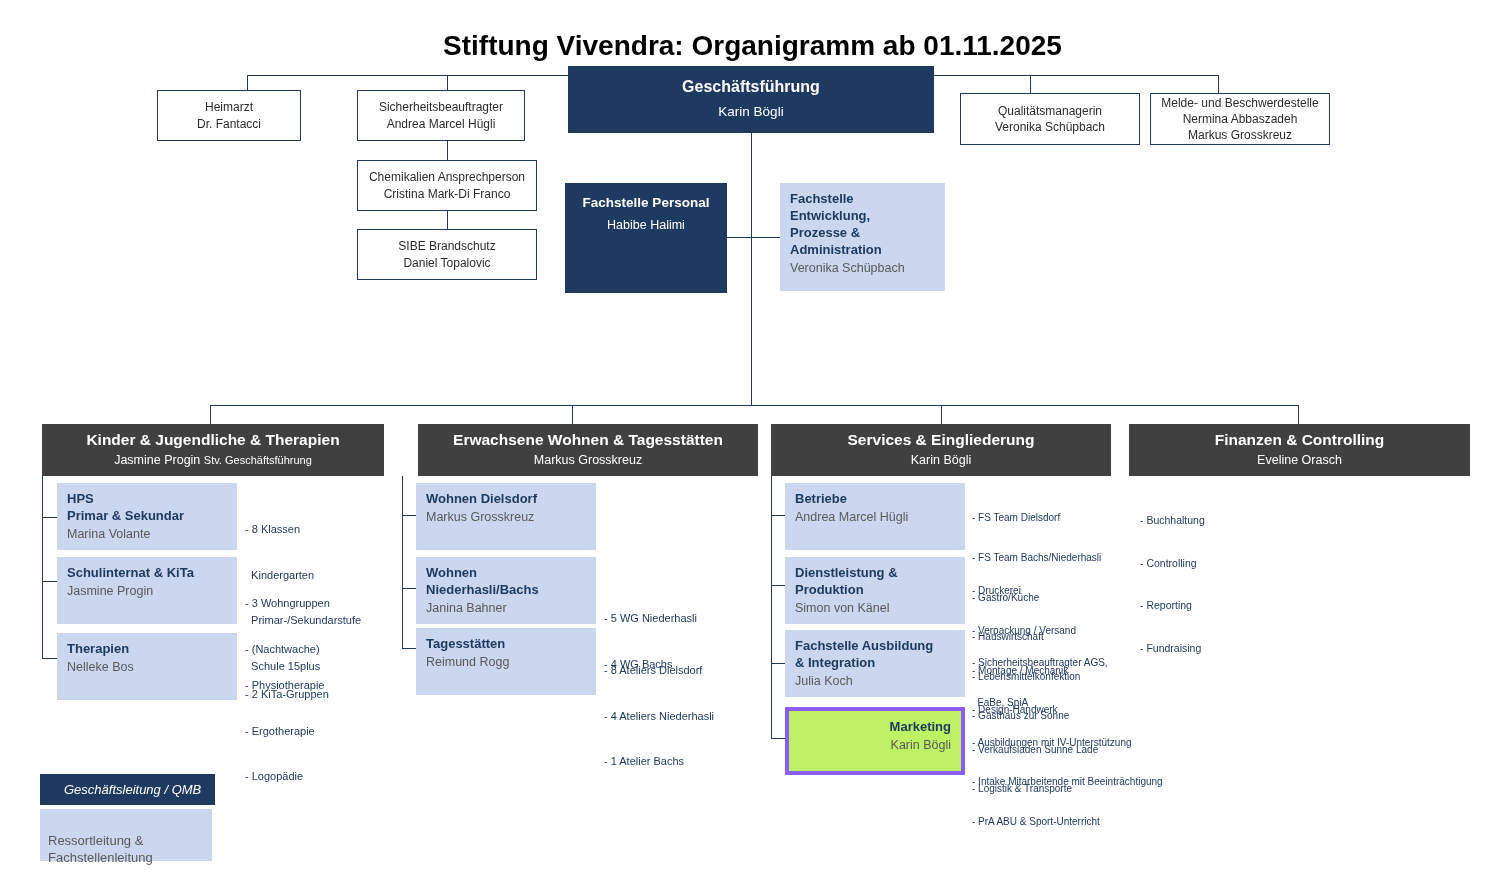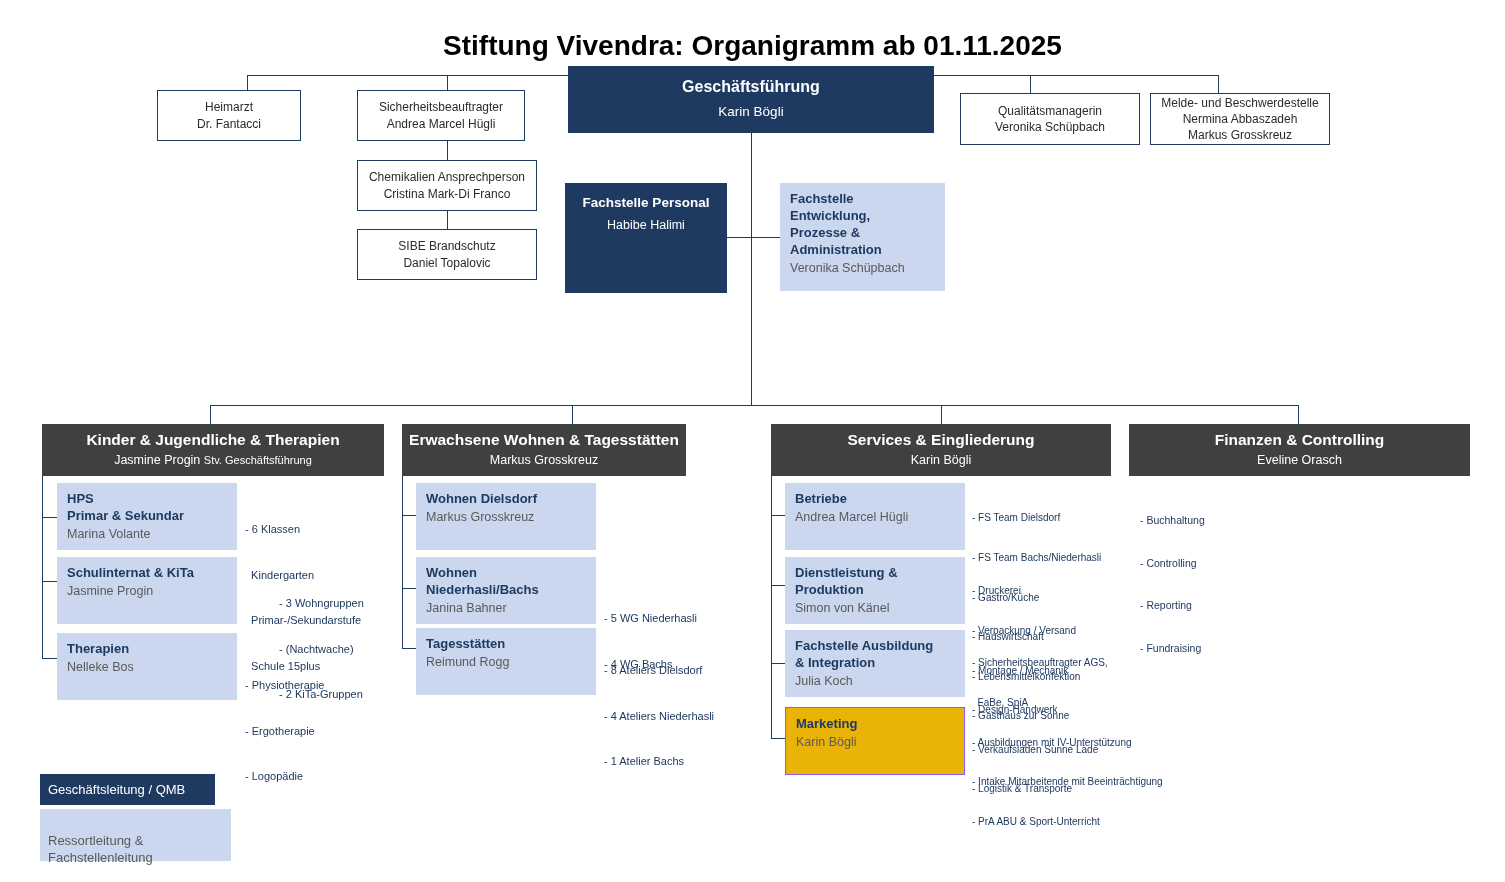--- a/index.html
+++ b/index.html
@@ -22,27 +22,27 @@
   .fp .n{font-size:12.5px;margin-top:8px;}
   .box-lightblue{position:absolute;background:#CAD7EE;box-sizing:border-box;padding:8px 10px;text-align:left;}
   .box-lightblue .t{color:#1F3A60;font-weight:bold;font-size:13px;line-height:1.3;white-space:pre-line;}
   .box-lightblue .n{color:#595959;font-size:12.5px;margin-top:2px;line-height:1.25;}
   .dept{position:absolute;height:52px;background:#404040;color:#fff;text-align:center;
         box-sizing:border-box;padding-top:7px;}
   .dept .t{font-size:15.5px;font-weight:bold;}
   .dept .s{font-size:12.5px;margin-top:4px;}
   .dept .s .suffix{font-size:11px;}
   .unit{width:180px;height:67px;}
-  .unit.outline{background:#eab308;border:1px solid #8b5cf6;}
+  .unit.outline{background:#bef264;border:4px solid #8b5cf6;text-align:right;}
   .bullets{position:absolute;color:#1F3A60;white-space:pre;}
   .bullets.sz11{font-size:11px;line-height:1.38;}
   .bullets.sz10{font-size:10px;line-height:1.32;}
   .bullets.sz105{font-size:10.5px;line-height:1.35;}
   .legend-dark{position:absolute;background:#1F3A60;color:#fff;font-size:13px;
-               box-sizing:border-box;padding-left:8px;display:flex;align-items:center;}
+               box-sizing:border-box;padding-left:24px;display:flex;align-items:center;font-style:italic;}
   .legend-light{position:absolute;background:#CAD7EE;color:#595959;font-size:13px;
                 box-sizing:border-box;padding:7px 8px;line-height:1.3;white-space:pre-line;}
 </style>
 </head>
 <body>
 
 <div id="canvas">
 
   <div class="title">Stiftung Vivendra: Organigramm ab 01.11.2025</div>
 
@@ -120,21 +120,21 @@
 Entwicklung,
 Prozesse &amp;
 Administration</div>
     <div class="n">Veronika Schüpbach</div>
   </div>
 
   <div class="dept" style="left:42px;top:424px;width:342px;">
     <div class="t">Kinder &amp; Jugendliche &amp; Therapien</div>
     <div class="s"><span>Jasmine Progin</span> <span class="suffix">Stv. Geschäftsführung</span></div>
   </div>
-  <div class="dept" style="left:402px;top:424px;width:284px;">
+  <div class="dept" style="left:418px;top:424px;width:340px;">
     <div class="t">Erwachsene Wohnen &amp; Tagesstätten</div>
     <div class="s"><span>Markus Grosskreuz</span> <span class="suffix"></span></div>
   </div>
   <div class="dept" style="left:771px;top:424px;width:340px;">
     <div class="t">Services &amp; Eingliederung</div>
     <div class="s"><span>Karin Bögli</span> <span class="suffix"></span></div>
   </div>
   <div class="dept" style="left:1129px;top:424px;width:341px;">
     <div class="t">Finanzen &amp; Controlling</div>
     <div class="s"><span>Eveline Orasch</span> <span class="suffix"></span></div>
@@ -148,26 +148,26 @@
   <div class="box-lightblue unit" style="left:57px;top:557px;">
     <div class="t">Schulinternat &amp; KiTa</div>
     <div class="n">Jasmine Progin</div>
   </div>
   <div class="box-lightblue unit" style="left:57px;top:633px;">
     <div class="t">Therapien</div>
     <div class="n">Nelleke Bos</div>
   </div>
 
   <div class="bullets sz11" style="left:245px;top:492px;">
-    <div>- 6 Klassen</div>
+    <div>- 8 Klassen</div>
     <div>  Kindergarten</div>
     <div>  Primar-/Sekundarstufe</div>
     <div>  Schule 15plus</div>
   </div>
-  <div class="bullets sz11" style="left:245px;top:566px;margin-left:34px;">
+  <div class="bullets sz11" style="left:245px;top:566px;">
     <div>- 3 Wohngruppen</div>
     <div>- (Nachtwache)</div>
     <div>- 2 KiTa-Gruppen</div>
   </div>
   <div class="bullets sz11" style="left:245px;top:648px;">
     <div>- Physiotherapie</div>
     <div>- Ergotherapie</div>
     <div>- Logopädie</div>
   </div>
 
@@ -241,18 +241,18 @@
   <div class="bullets sz105" style="left:1140px;top:485px;">
     <div>- Buchhaltung</div>
     <div>- Controlling</div>
     <div>- Reporting</div>
     <div>- Fundraising</div>
   </div>
 
   <div class="legend-dark" style="left:40px;top:774px;width:175px;height:31px;">
     <span>Geschäftsleitung / QMB</span>
   </div>
-  <div class="legend-light" style="left:40px;top:809px;width:191px;height:52px;">
+  <div class="legend-light" style="left:40px;top:809px;width:172px;height:52px;">
     <span>Ressortleitung &amp;
 Fachstellenleitung</span>
   </div>
 
 </div>
 
 </body></html>

